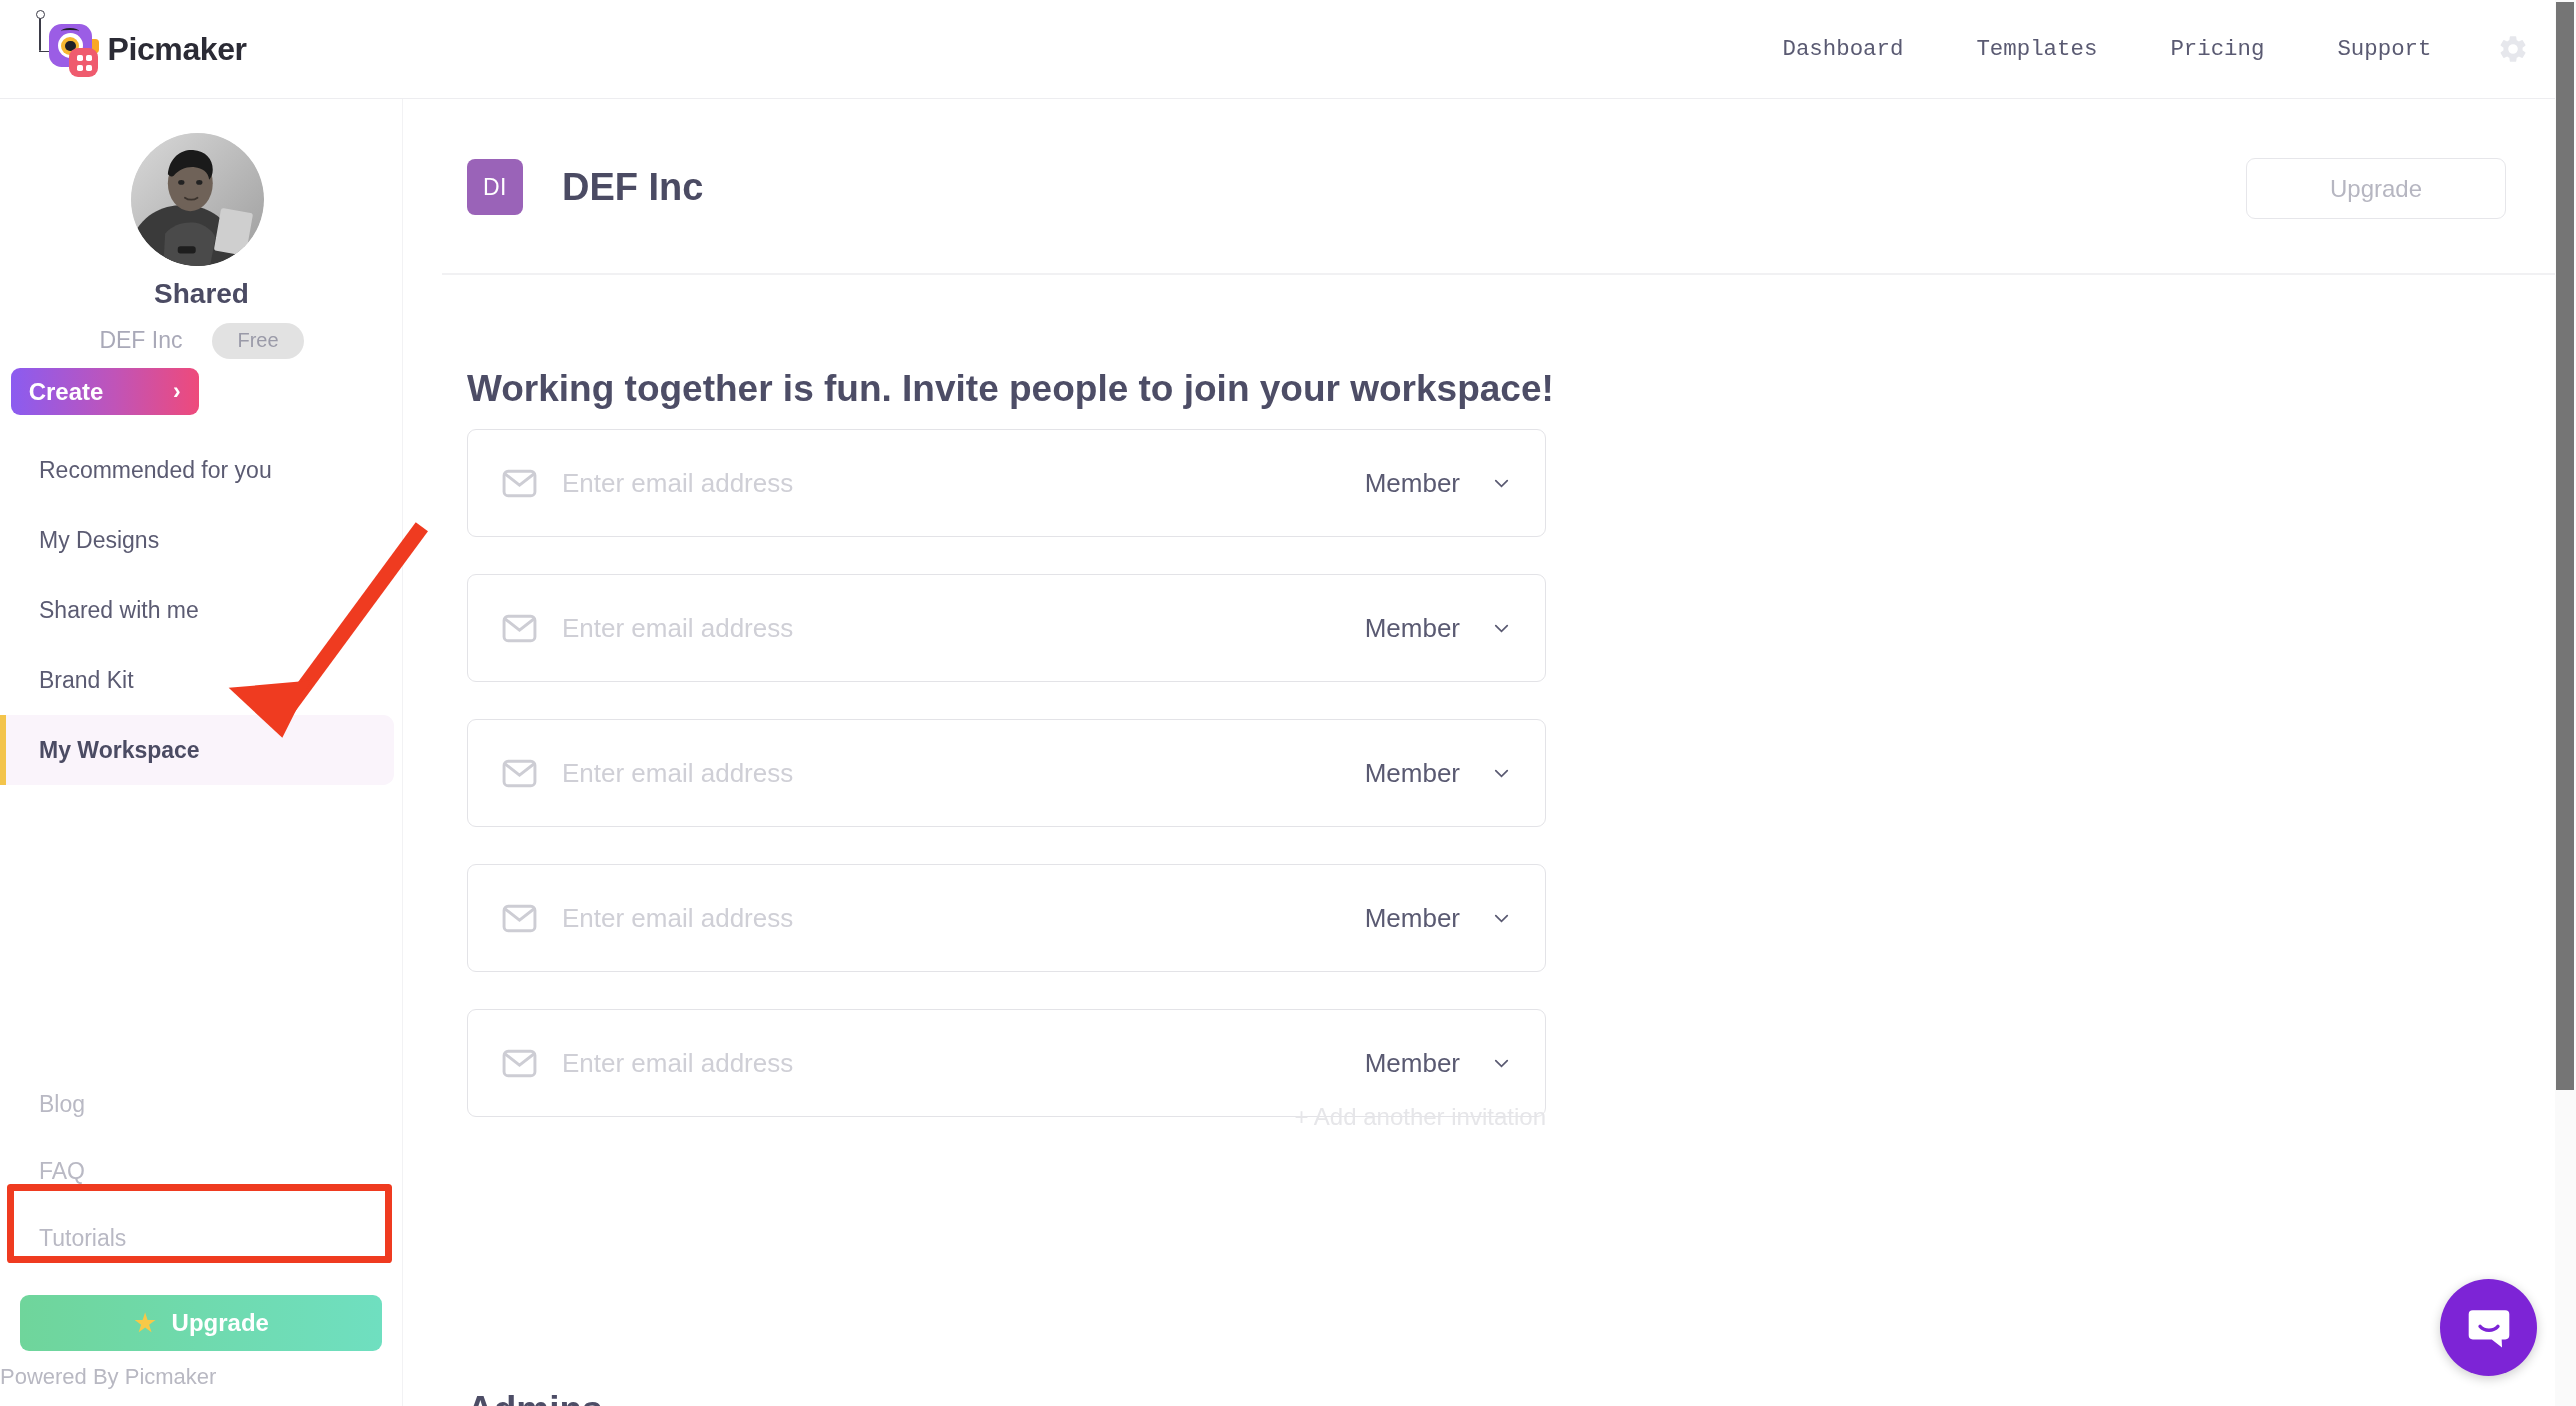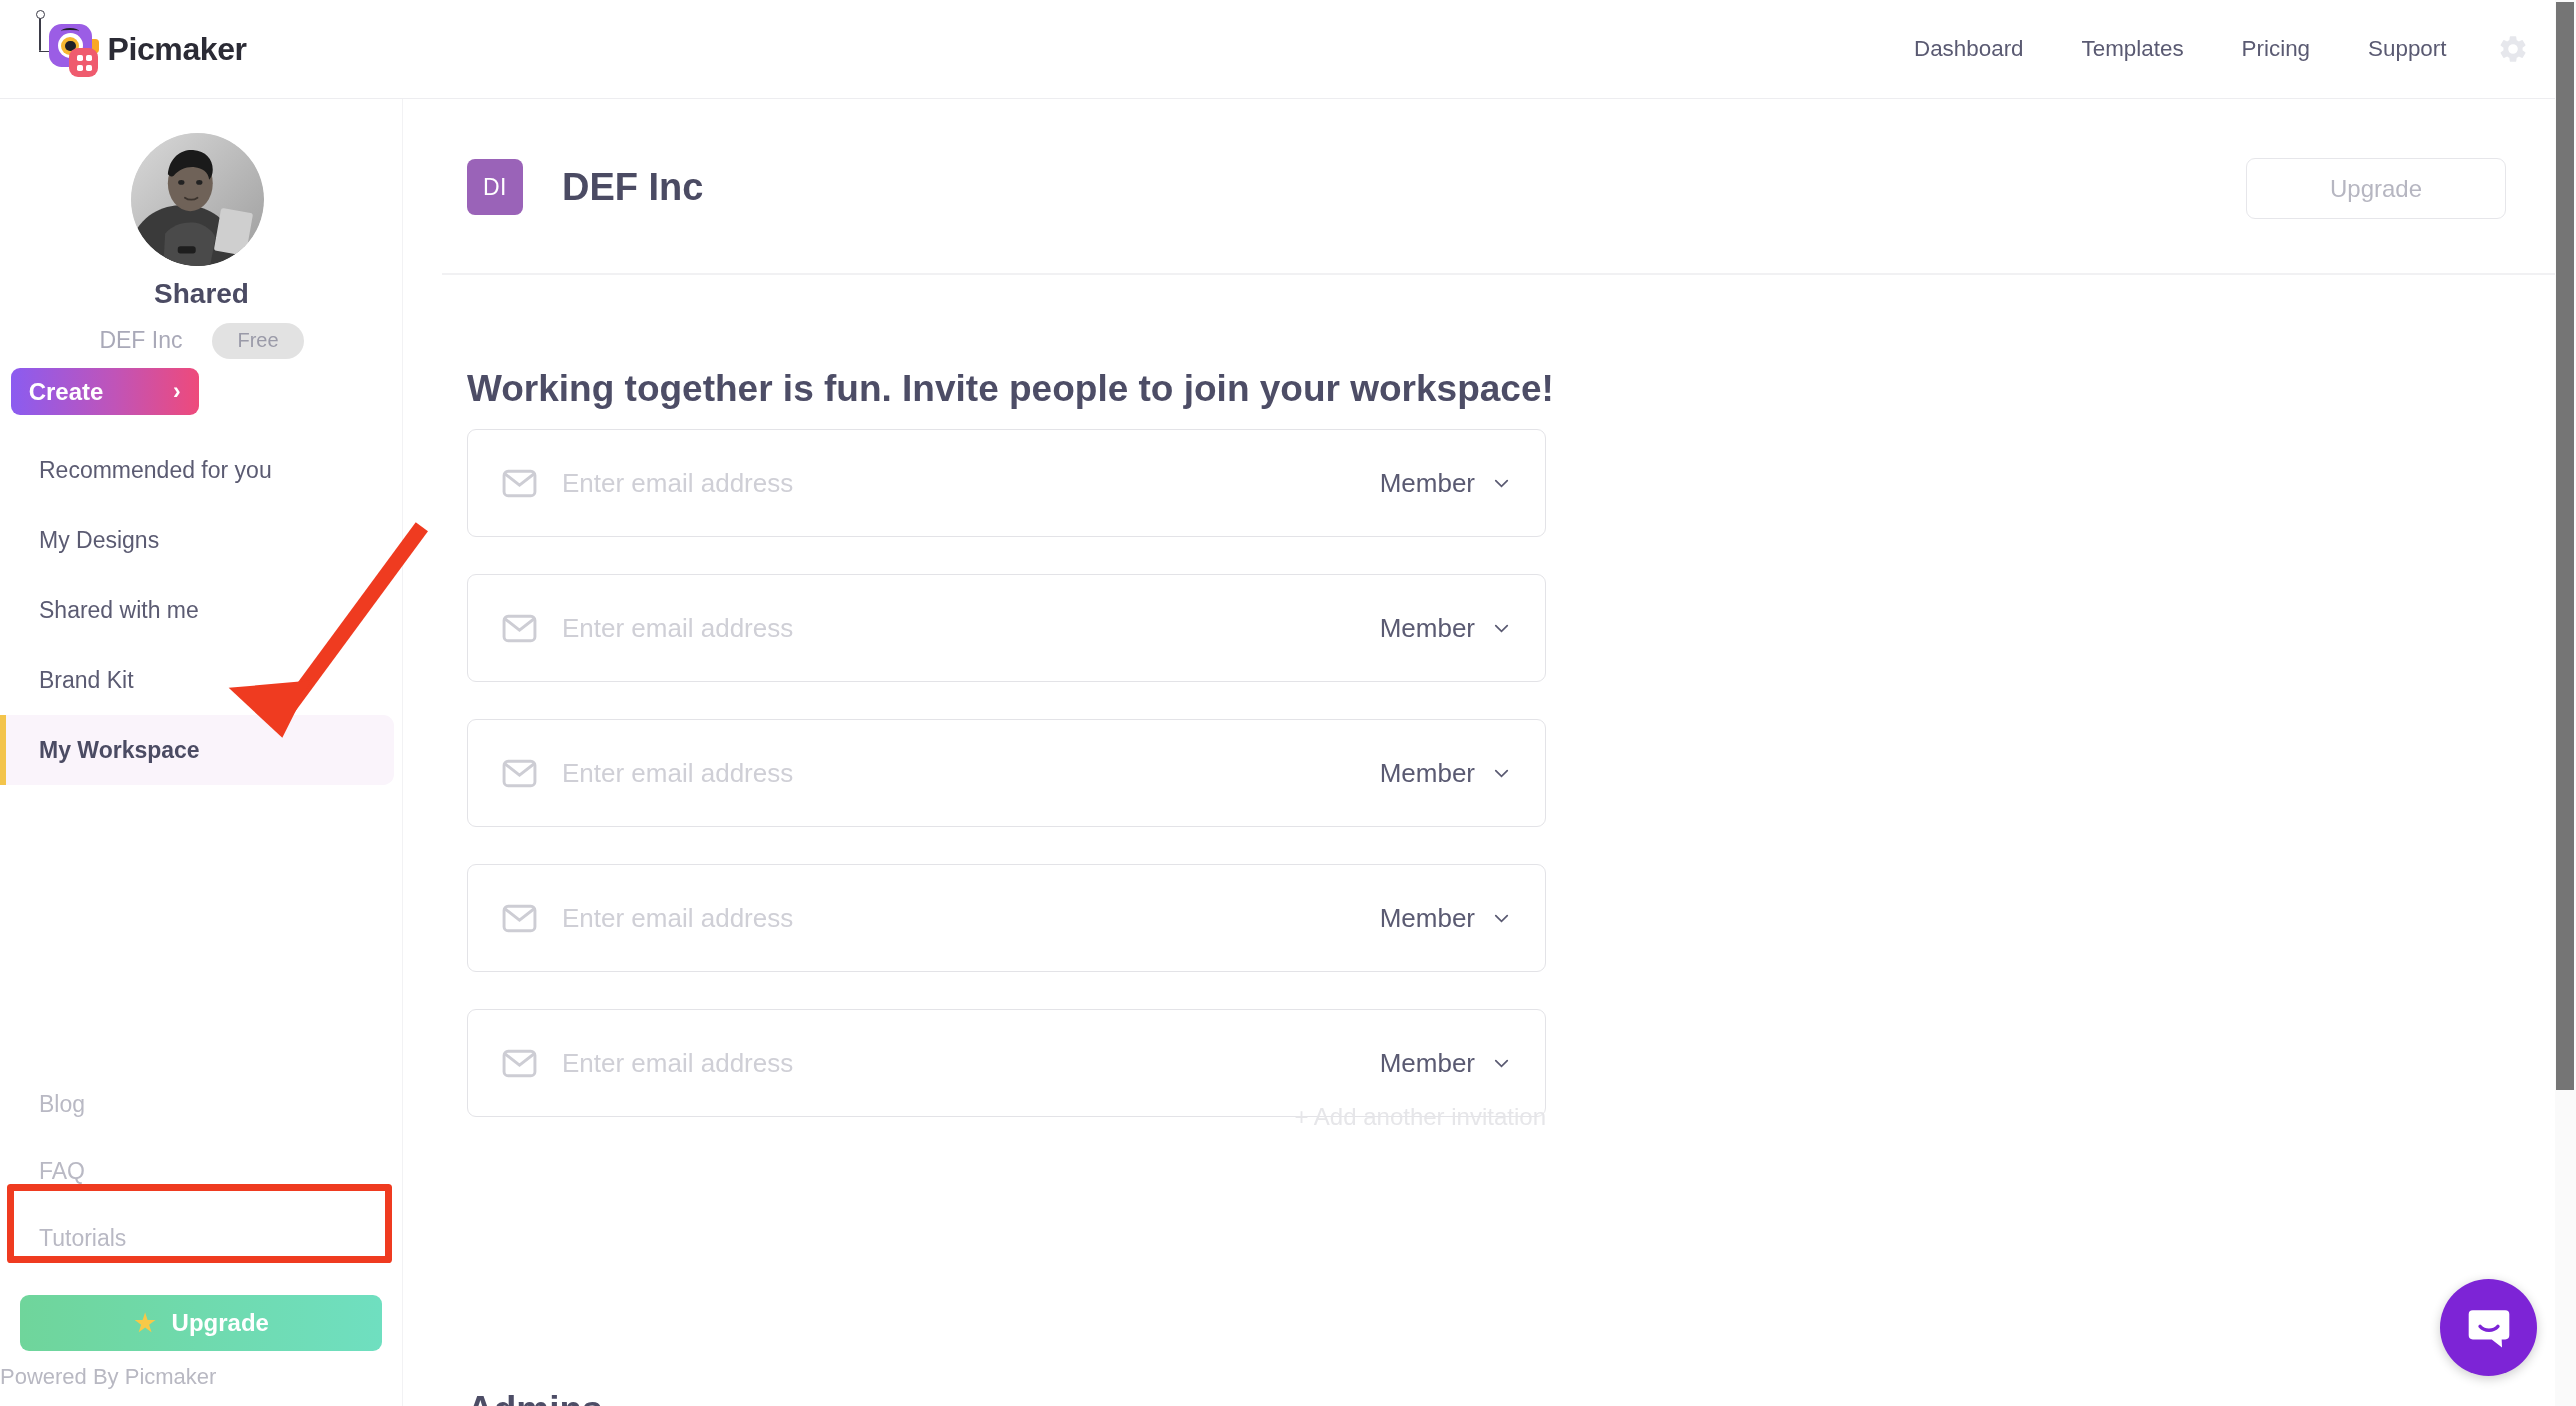--- a/index.html
+++ b/index.html
@@ -55,21 +55,21 @@
     border-top:2.7px solid #1f1f28; border-radius:50% 50% 0 0;
   }
   .logo-red{
     position:absolute; left:31px; top:27px; width:29px; height:29px;
     background:#ef5b6e; border-radius:9px;
   }
   .logo-dot{ position:absolute; width:6.3px; height:6.3px; background:#fff; border-radius:1.8px; }
   .brand-name {
     font-size:32px; font-weight:bold; color:#2b2b35; letter-spacing:-0.4px;
   }
-  .nav { margin-left:auto; display:flex; align-items:center; gap:0; margin-right:47px; }
+  .nav { margin-left:auto; display:flex; align-items:center; gap:15px; margin-right:47px;font-family:Liberation Mono, monospace; }
   .nav-item {
     font-size:22.4px; color:#5a5a72; padding:0 29px; cursor:pointer; white-space:nowrap;
   }
   .gear { margin-left:21.5px; width:32px; height:32px; cursor:pointer; }
 
   
   .sidebar {
     position:absolute; left:0; top:99px; width:403px; height:1307px;
     background:#fff; border-right:0.9px solid #f2f2f4;
   }
@@ -163,21 +163,21 @@
     border-radius:9px; background:#fff; display:flex; align-items:center;
     padding:0 32px 0 32px; cursor:text;
   }
   .env-icon { width:39px; height:39px; flex:0 0 39px; }
   .email-input {
     flex:1; border:none; outline:none; background:transparent;
     font-family:"Liberation Sans", sans-serif; font-size:26px; color:#4b4b63;
     margin-left:23px;
   }
   .email-input::placeholder { color:#cfcfd6; }
-  .role-sel { display:flex; align-items:center; gap:15px; cursor:pointer;margin-left:25px; }
+  .role-sel { display:flex; align-items:center; gap:30px; cursor:pointer;margin-left:25px; }
   .role-label { font-size:26px; color:#5a5a72; }
   .add-invite {
     position:absolute; left:47px; top:1004px; width:1079px; text-align:right;
     font-size:24px; color:#e6e6e9; cursor:pointer;
   }
   .invite-btn {
     position:absolute; left:47px; top:1059px; width:1079px; height:90px;
     background:linear-gradient(90deg,#6d6af0 0%,#a06ef0 100%);
     border-radius:9px; display:flex; align-items:center; justify-content:center;
     color:#fff; font-size:28px; font-weight:bold; cursor:pointer; border:none;

